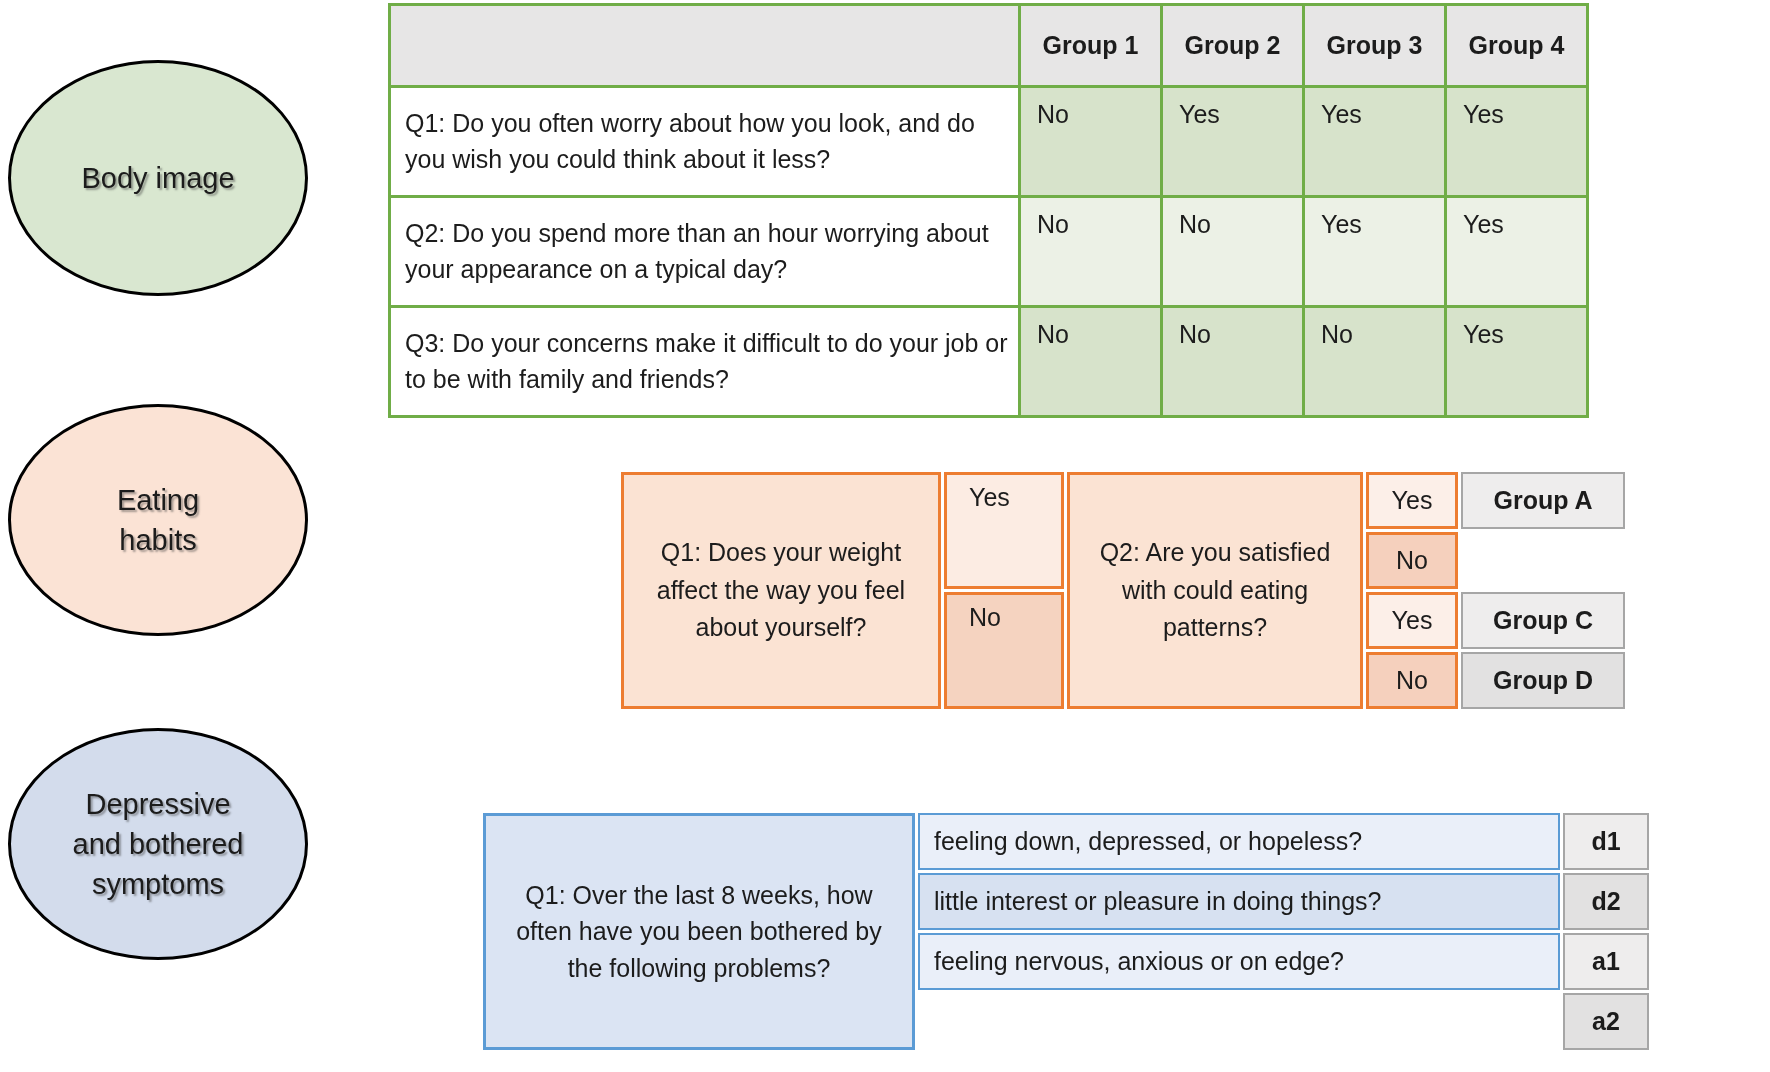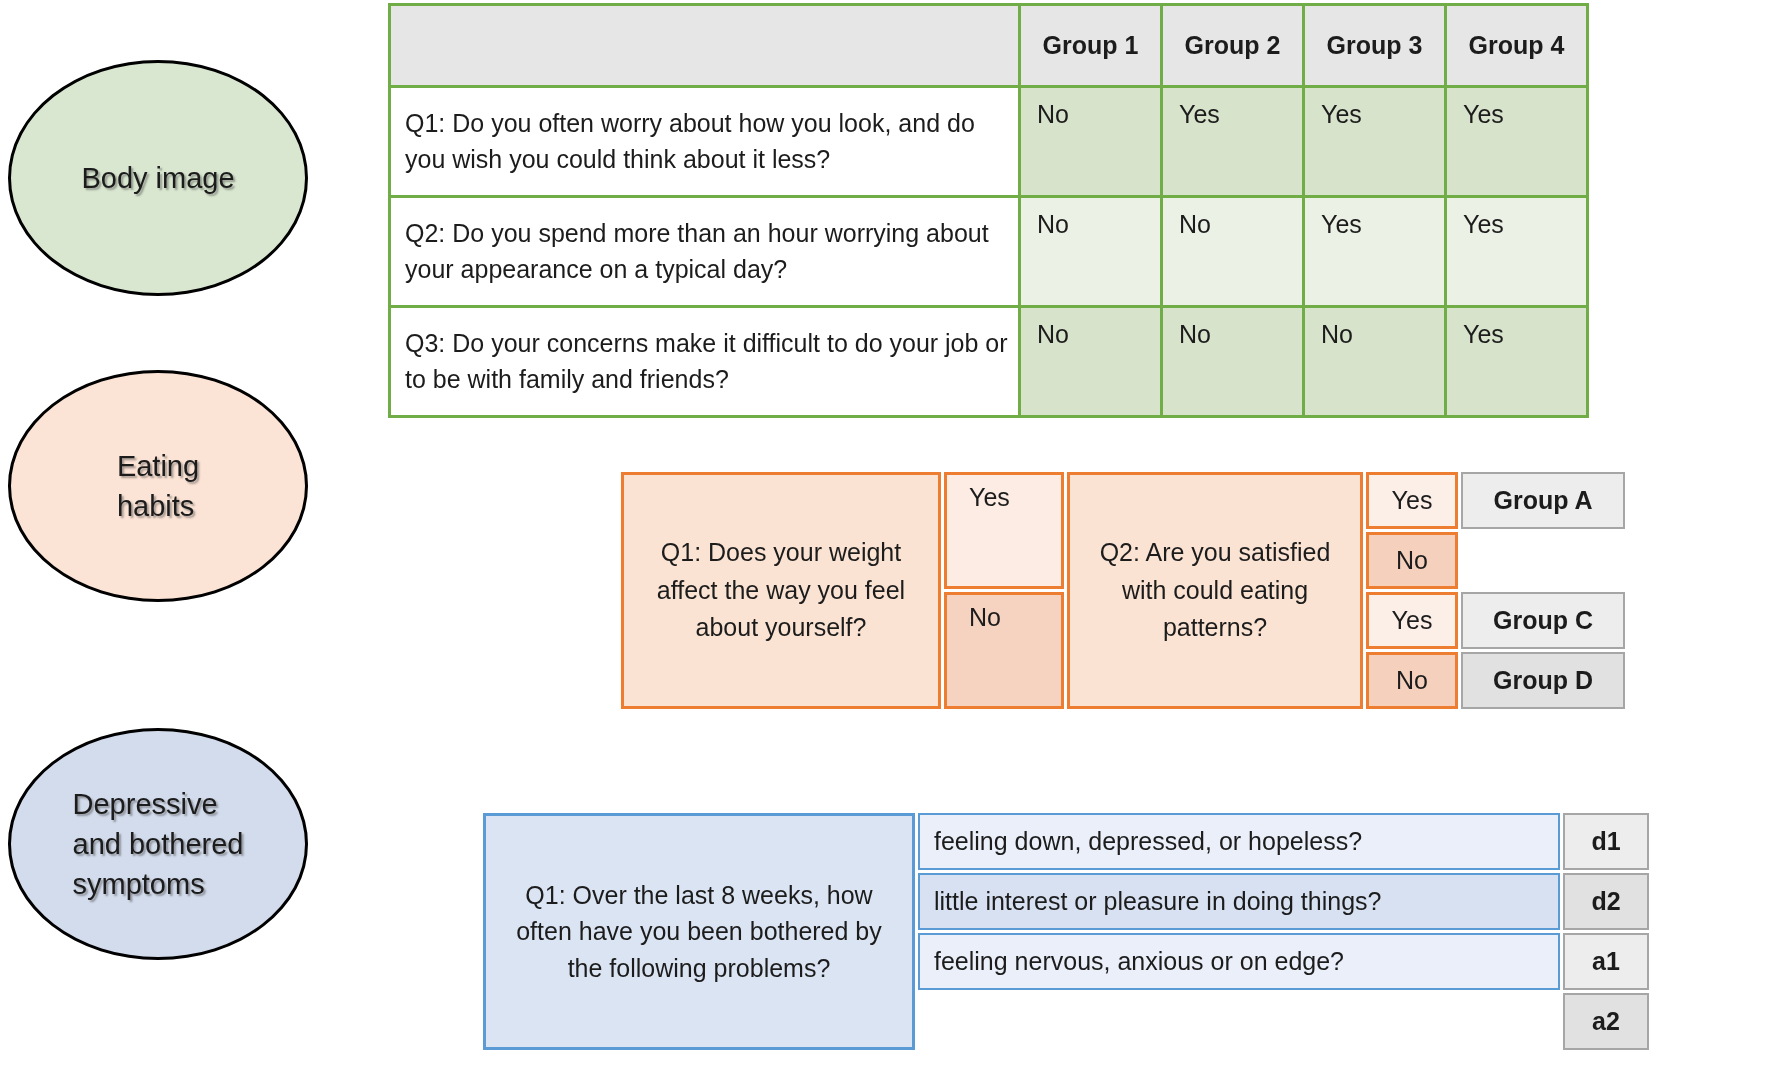--- a/index.html
+++ b/index.html
@@ -3,26 +3,26 @@
 <meta charset="utf-8">
 <style>
   html,body{margin:0;padding:0;background:#ffffff;}
   .canvas{
     position:relative;width:1770px;height:1072px;background:#ffffff;overflow:hidden;
     font-family:"Liberation Sans", sans-serif;color:#1c1c1c;
   }
   
   .ellipse{
     position:absolute;border:3px solid #000;border-radius:50%;
-    display:flex;align-items:center;justify-content:center;text-align:left;
+    display:flex;align-items:center;justify-content:center;text-align:center;
     font-size:29px;line-height:1.38;white-space:pre-line;
     text-shadow:2px 2px 2px rgba(60,60,60,0.45);
   }
   .ellipse.green{left:8px;top:60px;width:294px;height:230px;background:#d9e7d0;}
-  .ellipse.peach{left:8px;top:370px;width:294px;height:226px;background:#fbe3d5;}
+  .ellipse.peach{left:8px;top:404px;width:294px;height:226px;background:#fbe3d5;}
   .ellipse.blue{left:8px;top:728px;width:294px;height:226px;background:#d3dcec;}
 
   
   table.green-table{
     position:absolute;left:388px;top:3px;width:1198px;
     border-collapse:collapse;table-layout:fixed;
     font-size:25px;
   }
   table.green-table td, table.green-table th{
     border:3px solid #70ad47;padding:0;

